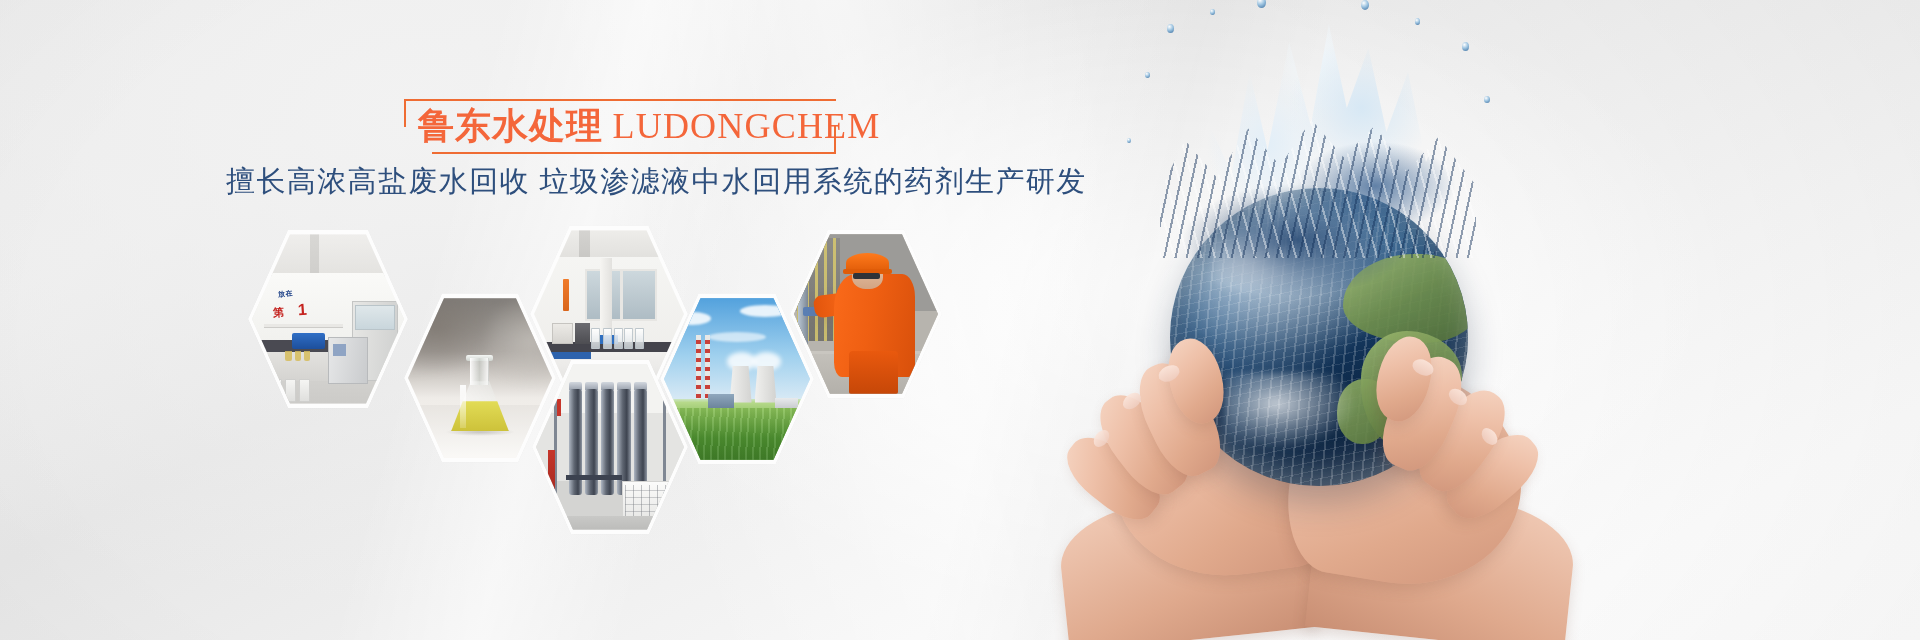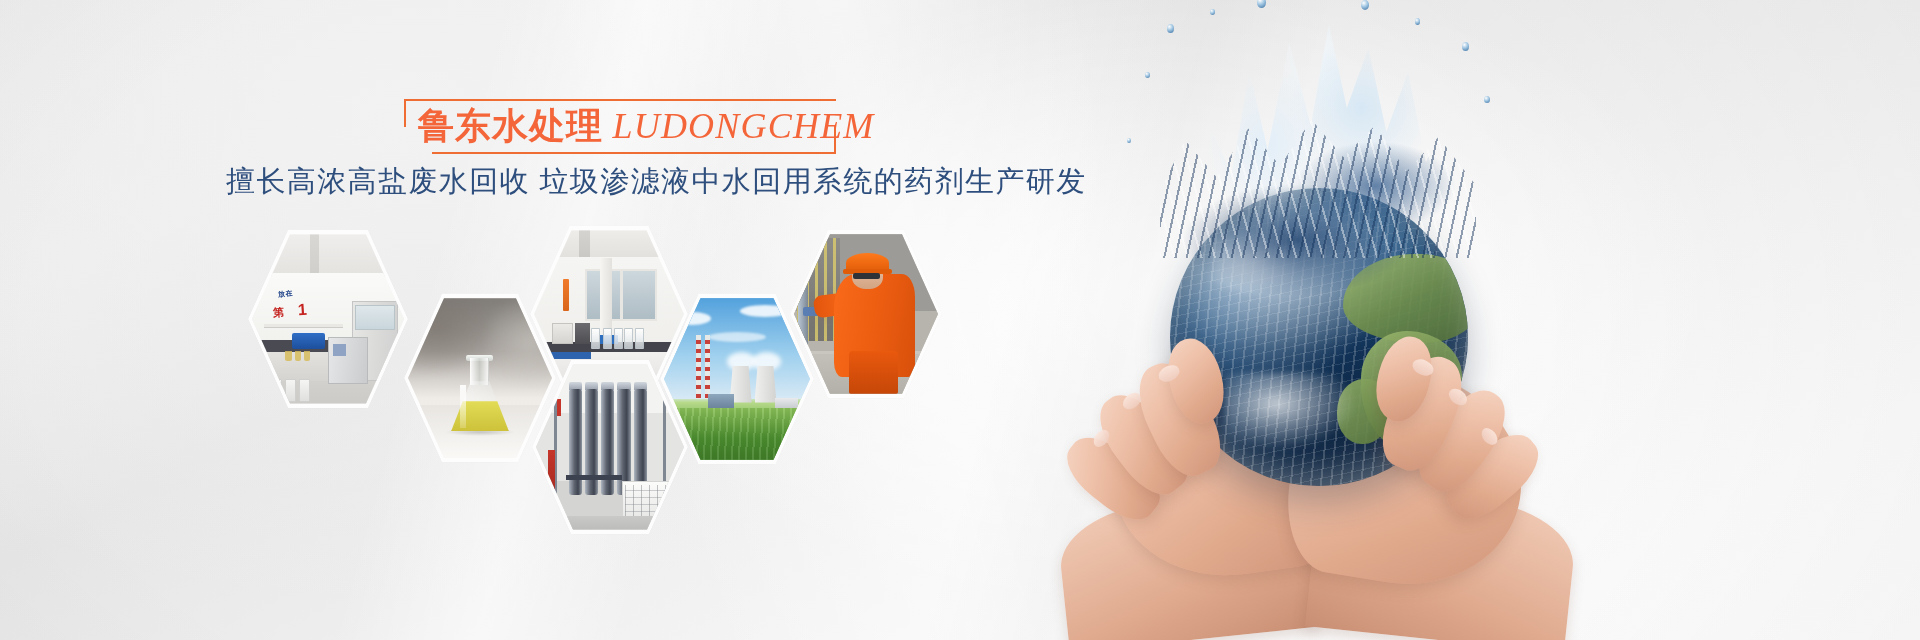--- a/index.html
+++ b/index.html
@@ -62,21 +62,21 @@
     width:408px;
     font-family:"Liberation Serif", serif;
     font-size:36px;
     line-height:53px;
     letter-spacing:.5px;
     color:#f4663a;
     white-space:nowrap;
     font-weight:400;
   }
   .title-text .cjk{ font-weight:700; letter-spacing:1px; }
-  .title-text .latin{ letter-spacing:1.2px;font-style:italic; }
+  .title-text .latin{ letter-spacing:1.2px; }
 
   
   .subtitle{
     position:absolute; left:226px; top:163px;
     width:780px;
     font-family:"Liberation Sans", sans-serif;
     font-size:29px;
     line-height:36px;
     color:#2e4f7d;
     letter-spacing:1.4px;

